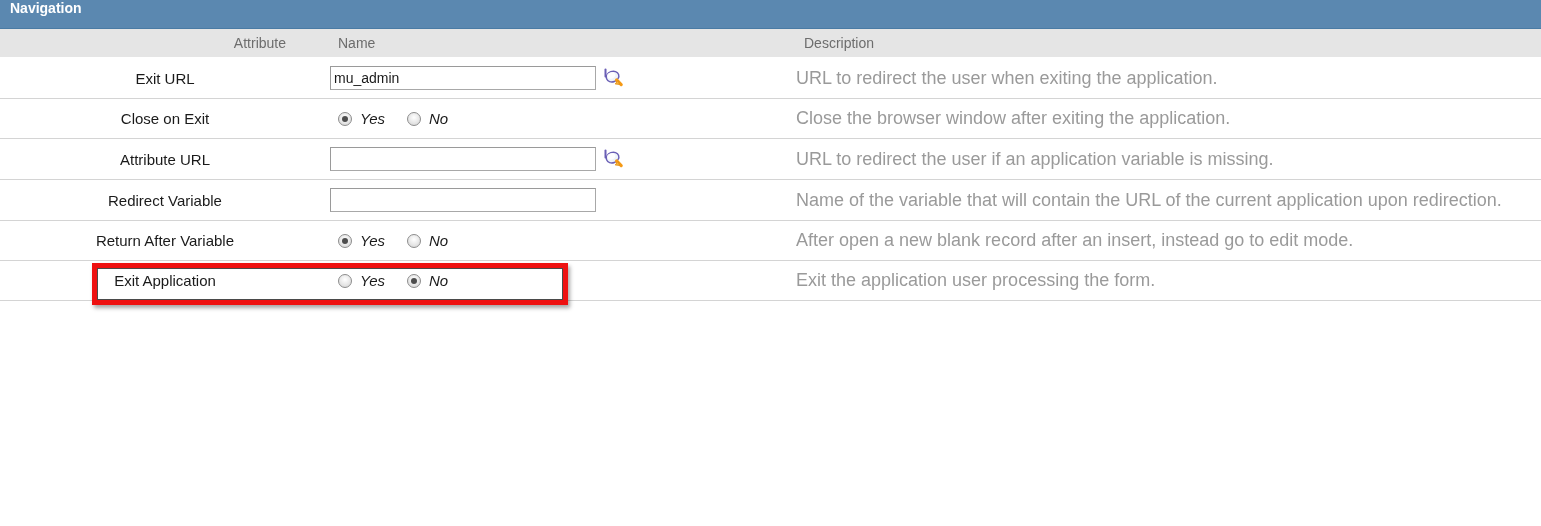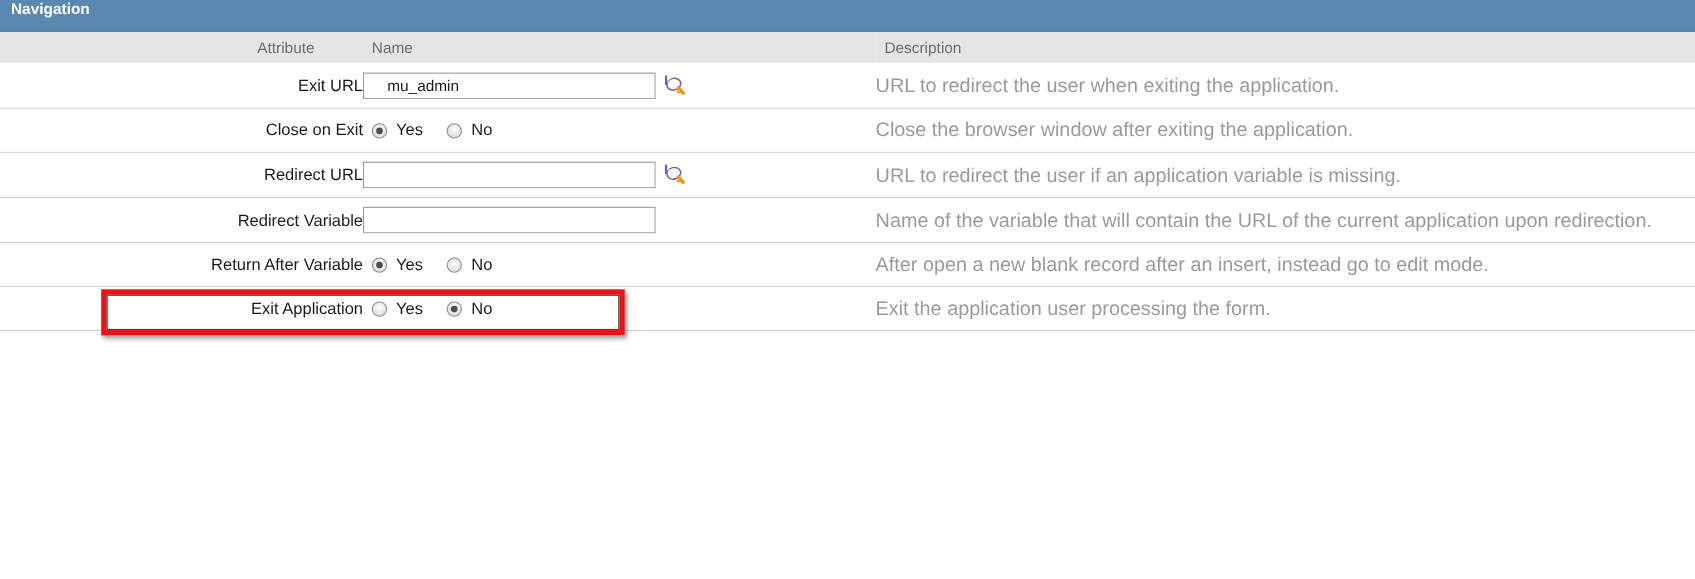--- a/index.html
+++ b/index.html
@@ -61,21 +61,21 @@
     border-bottom: 1px solid #d4d4d4;
     padding: 0;
     vertical-align: middle;
     background: #ffffff;
   }
 
   .row-input  td { height: 40px; }
   .row-radio  td { height: 39px; margin-left: 33px; }
 
   .cell-attr {
-    text-align: right;
+    text-align: center;
     padding-right: 44px;
     font-size: 15px;
     color: #1a1a1a;
     white-space: nowrap;
   }
   .cell-val {
     padding-left: 5px;
   }
   .cell-desc {
     padding-left: 8px;
@@ -94,36 +94,37 @@
     width: 266px;
     height: 24px;
     box-sizing: border-box;
     border: 1px solid #a8a8a8;
     border-top-color: #9a9a9a;
     border-left-color: #9a9a9a;
     background: #ffffff;
     font-family: "Liberation Sans", sans-serif;
     font-size: 14px;
     color: #1a1a1a;
-    padding: 0 21px;
+    padding: 0 3px;
     outline: none;
   }
   .lookup-icon {
     width: 22px;
     height: 22px;
     display: inline-block;
     line-height: 0;
     cursor: pointer;
   }
 
   
   .radio-group {
     display: flex;
     align-items: flex-end;
     padding-left: 8px;
+    font-style: italic;
   }
   .radio-opt {
     display: flex;
     align-items: center;
     margin-right: 22px;
     cursor: pointer;
   }
   .radio-dot {
     width: 14px;
     height: 14px;
@@ -218,21 +219,21 @@
               </label>
               <label class="radio-opt">
                 <span class="radio-dot"></span>
                 <span class="radio-label">No</span>
               </label>
             </div>
           </td>
           <td class="cell-desc">Close the browser window after exiting the application.</td>
         </tr>
         <tr class="row-input">
-          <td class="cell-attr">Redirect URL</td>
+          <td class="cell-attr">Attribute URL</td>
           <td class="cell-val">
             <div class="val-wrap">
               <input type="text" class="txtfield" placeholder="" value="" style="">
               <span class="lookup-icon"><svg width="22" height="22" viewBox="0 0 22 22">
                   <path d="M3.5 2.5 L3.5 9.5" stroke="#6a5fb5" stroke-width="2" fill="none" stroke-linecap="round"></path>
                   <ellipse cx="10.6" cy="9.6" rx="6.4" ry="5.2" transform="rotate(-20 10.6 9.6)" fill="#eef4fb" stroke="#6a5fb5" stroke-width="1.4"></ellipse>
                   <ellipse cx="9.2" cy="8.4" rx="4.2" ry="3.2" transform="rotate(-20 9.2 8.4)" fill="#ffffff" stroke="none" opacity="0.9"></ellipse>
                   <path d="M14.6 13.0 L19.2 17.6" stroke="#f59a16" stroke-width="3.2" stroke-linecap="round" fill="none"></path>
                   <path d="M13.2 17.0 L17.6 17.4 L16.0 13.4 Z" fill="#f9b43c" stroke="#e08c10" stroke-width="0.8"></path>
                 </svg></span>

